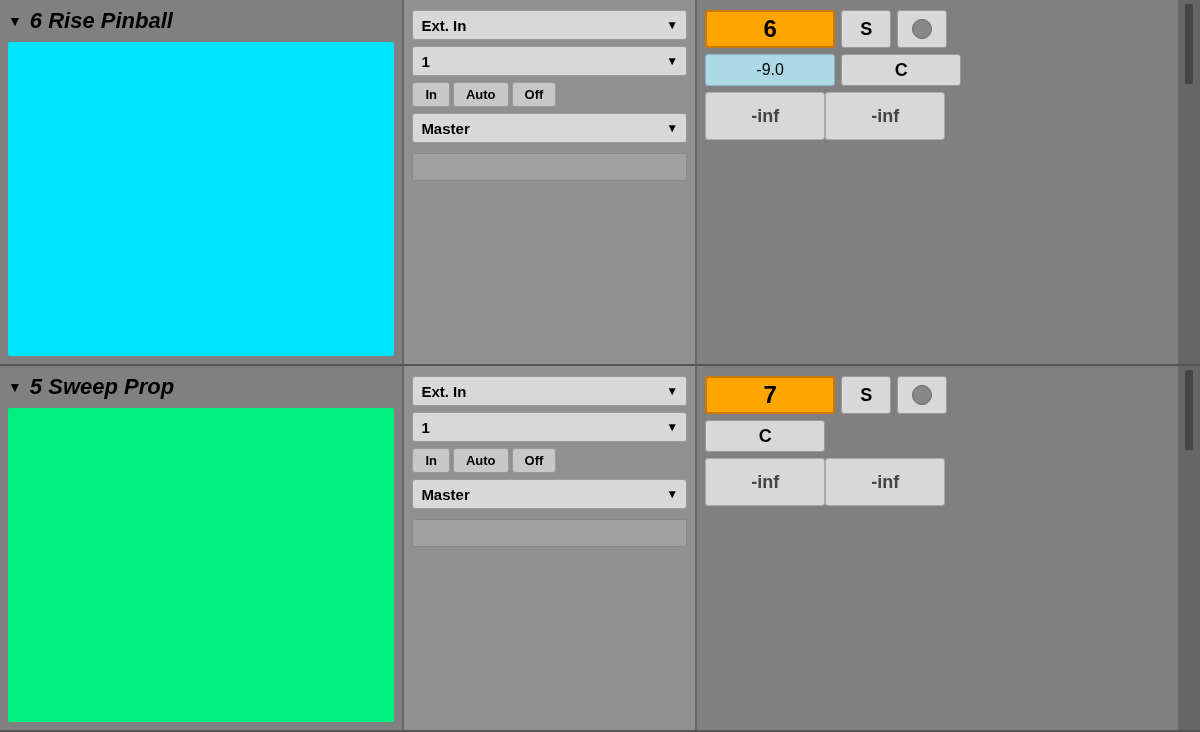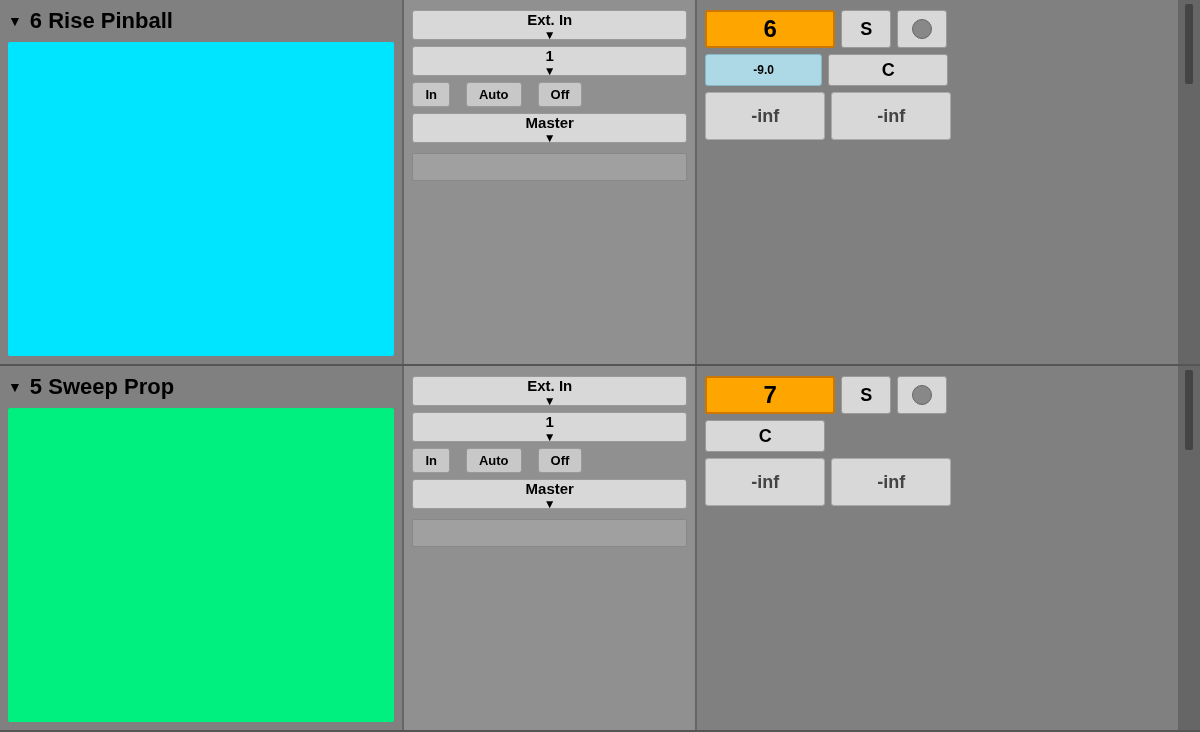--- a/index.html
+++ b/index.html
@@ -22,20 +22,21 @@
     .track-row {
       display: flex;
       flex-direction: row;
       height: 366px;
       border-bottom: 2px solid #555;
     }
     .track-label-text {
       font-size: 22px;
       font-weight: bold;
       color: #000;
+      font-style: italic;
     }
     .track1-color { background: #00e5ff; }
     .track2-color { background: #00f080; }
     .track-controls {
       width: 300px;
       background: #909090;
       display: flex;
       flex-direction: column;
       padding: 10px 8px;
       gap: 6px;
@@ -48,28 +49,27 @@
       border-radius: 3px;
       height: 30px;
       display: flex;
       align-items: center;
       justify-content: space-between;
       padding: 0 8px;
       cursor: pointer;
       font-size: 15px;
       font-weight: bold;
       color: #000;
-      flex-direction: column;
     }
     .dropdown .arrow {
       font-size: 12px;
     }
     .button-row {
       display: flex;
-      gap: 16px;
+      gap: 3px;
     }
     .ctrl-btn {
       background: #c8c8c8;
       border: 1px solid #999;
       border-radius: 3px;
       padding: 4px 12px;
       cursor: pointer;
       font-size: 13px;
       font-weight: bold;
       color: #000;
@@ -142,46 +142,45 @@
     }
     .volume-row {
       display: flex;
       gap: 6px;
       align-items: center;
     }
     .volume-display {
       background: #add8e6;
       border: 1px solid #88b8c8;
       border-radius: 3px;
-      width: 117px;
+      width: 130px;
       height: 32px;
       display: flex;
       align-items: center;
       justify-content: center;
-      font-size: 12px;
-      font-weight: bold;
+      font-size: 16px;
+      font-weight: normal;
       color: #000;
     }
     .c-btn {
       background: #d8d8d8;
       border: 1px solid #999;
       border-radius: 3px;
       width: 120px;
       height: 32px;
       display: flex;
       align-items: center;
       justify-content: center;
       font-size: 18px;
       font-weight: bold;
       color: #000;
       cursor: pointer;
     }
     .inf-row {
       display: flex;
-      gap: 6px;
     }
     .inf-btn {
       background: #d8d8d8;
       border: 1px solid #aaa;
       border-radius: 3px;
       width: 120px;
       height: 48px;
       display: flex;
       align-items: center;
       justify-content: center;

